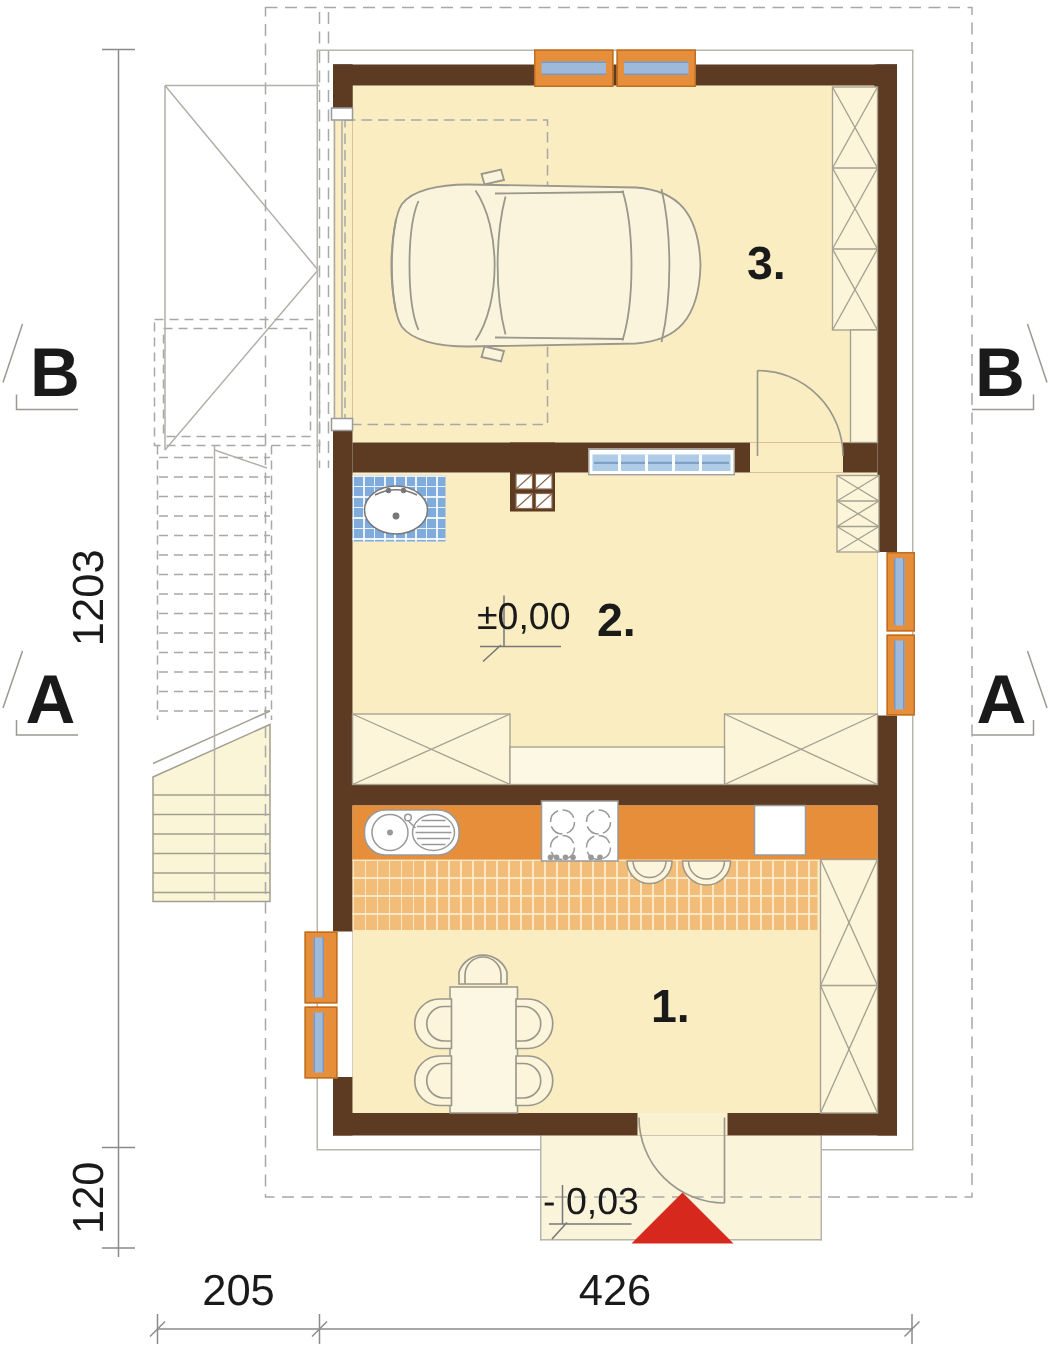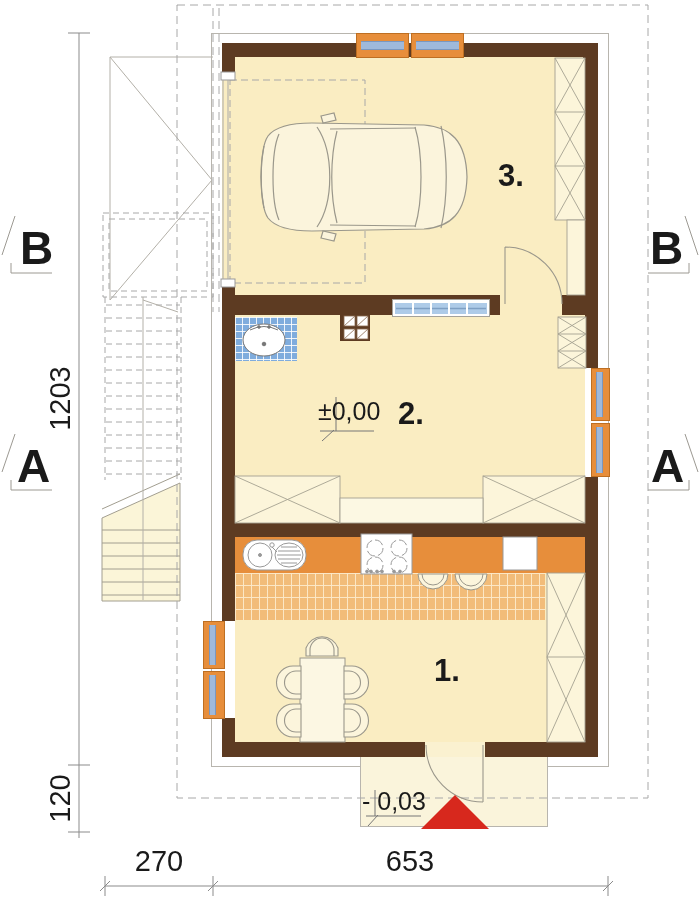--- a/index.html
+++ b/index.html
@@ -313,16 +313,16 @@
 
   <div class="lbl room-lbl" style="left:498px;top:160px;">3.</div>
   <div class="lbl room-lbl" style="left:398px;top:398px;">2.</div>
   <div class="lbl room-lbl" style="left:434px;top:655px;">1.</div>
 
   <div class="lbl lvl-lbl" style="left:318px;top:399px;">±0,00</div>
   <div class="lbl lvl-lbl" style="left:362px;top:789px;">- 0,03</div>
 
   <div class="lbl dim-lbl rot" style="left:24px;top:384px;width:72px;">1203</div>
   <div class="lbl dim-lbl rot" style="left:24px;top:784px;width:72px;">120</div>
-  <div class="lbl dim-lbl" style="left:119px;top:847px;width:80px;">270</div>
-  <div class="lbl dim-lbl" style="left:370px;top:847px;width:80px;">653</div>
+  <div class="lbl dim-lbl" style="left:119px;top:847px;width:80px;">205</div>
+  <div class="lbl dim-lbl" style="left:370px;top:847px;width:80px;">426</div>
 
 </div>
 
 </body></html>

